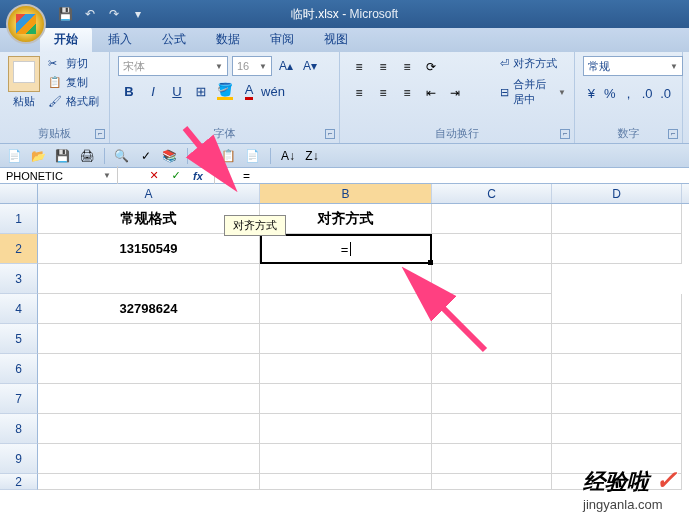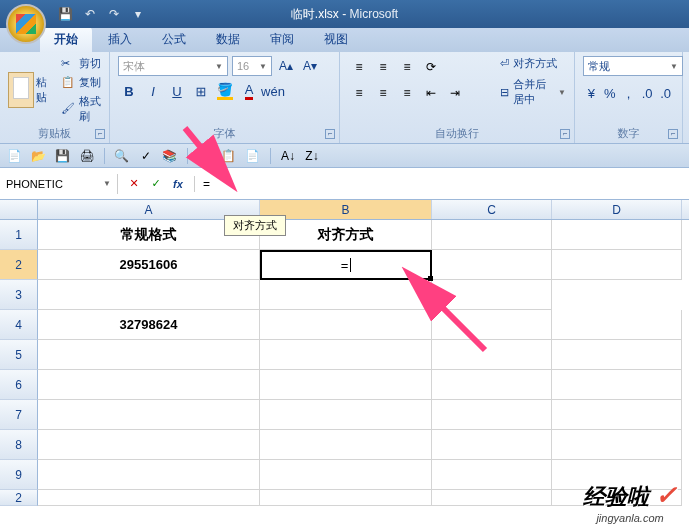--- a/index.html
+++ b/index.html
@@ -15,21 +15,21 @@
     
     .ribbon-tabs { height: 24px; background: linear-gradient(to bottom, #c6d7ed, #b8cce4); display: flex; align-items: flex-end; padding-left: 40px; gap: 2px; }
     .tab { padding: 4px 14px; color: #15428b; font-size: 12px; cursor: pointer; }
     .tab.active { background: linear-gradient(to bottom, #f7fbff, #e4edf7); border-radius: 4px 4px 0 0; color: #15428b; font-weight: bold; }
     
     .ribbon { height: 92px; background: linear-gradient(to bottom, #e4edf7, #d4e1f1); display: flex; border-bottom: 1px solid #9db8d9; }
     .rgroup { border-right: 1px solid #b5cae3; padding: 4px 8px; display: flex; flex-direction: column; position: relative; }
     .rgroup-label { position: absolute; bottom: 2px; left: 50%; transform: translateX(-50%); font-size: 11px; color: #5b7aa5; }
     .rgroup-corner { position: absolute; bottom: 4px; right: 4px; width: 10px; height: 10px; border: 1px solid #7a9cc6; font-size: 8px; text-align: center; line-height: 8px; color: #5b7aa5; }
     
-    .paste-col { display: flex; flex-direction: row; align-items: center; gap: 2px; }
+    .paste-col { display: flex; flex-direction: column; align-items: center; gap: 2px; }
     .paste-icon { width: 32px; height: 36px; background: #f5deb3; border: 1px solid #c0a060; position: relative; }
     .paste-icon::after { content: ''; position: absolute; top: 4px; left: 4px; right: 4px; height: 20px; background: #fff; border: 1px solid #ccc; }
     .paste-label { font-size: 11px; color: #15428b; }
     .clip-right { display: flex; flex-direction: column; gap: 4px; margin-left: 8px; }
     .clip-item { display: flex; align-items: center; gap: 4px; font-size: 11px; color: #15428b; }
     .clip-icon { width: 14px; height: 14px; display: inline-block; }
     
     .font-top { display: flex; gap: 4px; align-items: center; margin-bottom: 4px; }
     .font-sel { width: 110px; height: 20px; background: #fff; border: 1px solid #8ba8cc; padding: 0 4px; font-size: 11px; color: #999; display: flex; align-items: center; justify-content: space-between; }
     .size-sel { width: 40px; height: 20px; background: #fff; border: 1px solid #8ba8cc; padding: 0 4px; font-size: 11px; color: #999; display: flex; align-items: center; justify-content: space-between; }
@@ -46,21 +46,21 @@
     .wrap-col { display: flex; flex-direction: column; gap: 6px; margin-left: 10px; }
     .wrap-item { display: flex; align-items: center; gap: 4px; font-size: 11px; color: #15428b; }
     
     .num-top { width: 100px; height: 20px; background: #fff; border: 1px solid #8ba8cc; padding: 0 4px; font-size: 11px; color: #15428b; display: flex; align-items: center; justify-content: space-between; margin-bottom: 6px; }
     .num-bot { display: flex; gap: 2px; }
     
     .toolbar2 { height: 24px; background: linear-gradient(to bottom, #d7e4f2, #c5d6ea); border-bottom: 1px solid #9db8d9; display: flex; align-items: center; padding: 0 6px; gap: 6px; }
     .tb2-btn { width: 18px; height: 18px; display: flex; align-items: center; justify-content: center; }
     .tb2-sep { width: 1px; height: 16px; background: #9db8d9; margin: 0 2px; }
     
-    .formula-bar { height: 32px; background: #fff; border-bottom: 1px solid #9db8d9; display: flex; align-items: center; }
+    .formula-bar { height: 16px; background: #fff; border-bottom: 1px solid #9db8d9; display: flex; align-items: center; gap: 20px; }
     .name-box { width: 118px; height: 20px; border-right: 1px solid #ccc; padding: 0 6px; font-size: 11px; display: flex; align-items: center; justify-content: space-between; font-family: Arial; }
     .fx-controls { display: flex; align-items: center; gap: 6px; padding: 0 8px; border-right: 1px solid #ccc; }
     .fx-btn { width: 16px; height: 16px; display: flex; align-items: center; justify-content: center; color: #666; font-size: 11px; }
     .fx-icon { font-style: italic; font-weight: bold; color: #15428b; }
     .formula-input { flex: 1; padding: 0 8px; font-size: 12px; border: none; outline: none; font-family: Arial; }
     
     .tooltip { position: absolute; left: 224px; top: 215px; background: #ffffe1; border: 1px solid #888; padding: 2px 8px; font-size: 11px; z-index: 20; }
     
     .grid-area { position: relative; background: #fff; }
     .col-headers { display: flex; height: 20px; background: linear-gradient(to bottom, #f4f8fc, #dce6f2); border-bottom: 1px solid #9db8d9; }
@@ -81,24 +81,24 @@
     .cell:nth-child(4) { width: 120px; }
     .cell:nth-child(5) { width: 130px; }
     .cell.hdr { font-weight: bold; font-size: 14px; }
     .cell.active { border: 2px solid #000; position: relative; font-family: Arial; }
     .cell.active::after { content: ''; position: absolute; right: -3px; bottom: -3px; width: 5px; height: 5px; background: #000; }
     .caret { border-left: 1px solid #000; height: 14px; margin-left: 2px; }
     
     .arrow1 { position: absolute; left: 175px; top: 118px; width: 70px; height: 80px; z-index: 15; pointer-events: none; }
     .arrow2 { position: absolute; left: 395px; top: 260px; width: 100px; height: 100px; z-index: 15; pointer-events: none; }
     
-    .watermark { position: absolute; right: 12px; bottom: 0; z-index: 30; text-align: center; }
+    .watermark { position: absolute; right: 12px; bottom: 12px; z-index: 30; text-align: left; }
     .wm-top { font-size: 22px; font-weight: bold; font-style: italic; color: #000; text-shadow: 1px 1px 0 #fff; }
     .wm-check { color: #e74c3c; font-size: 26px; }
-    .wm-bot { font-size: 11px; font-style: italic; color: #444; text-shadow: 1px 1px 0 #fff; }
+    .wm-bot { font-size: 13px; color: #444; text-shadow: 1px 1px 0 #fff; }
     
     .dd-arrow { font-size: 8px; color: #666; }
   </style>
 </head>
 <body>
 
 <div class="titlebar">
   <div class="office-btn">
       <div class="office-logo"></div>
     </div>
@@ -272,21 +272,21 @@
 
   <div class="row">
     <div class="row-h">1</div>
     <div class="cell hdr">常规格式</div>
     <div class="cell hdr">对齐方式</div>
     <div class="cell"></div>
     <div class="cell"></div>
   </div>
   <div class="row">
     <div class="row-h sel">2</div>
-    <div class="cell" style="font-weight:bold">29551606</div>
+    <div class="cell" style="font-weight:bold">13150549</div>
     <div class="cell active">
         <span>=</span>
         <span class="caret"></span>
       </div>
     <div class="cell"></div>
     <div class="cell"></div>
   </div>
   <div class="row">
     <div class="row-h">3</div>
     <div class="cell"></div>

